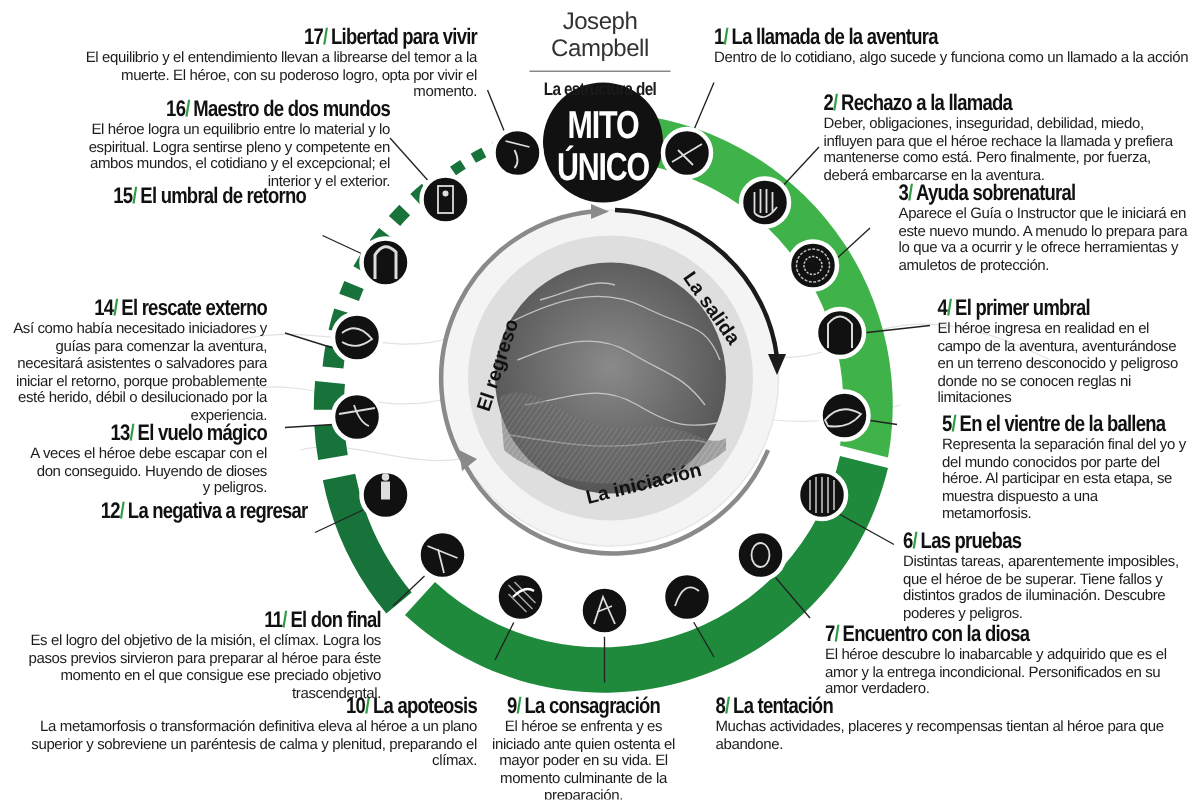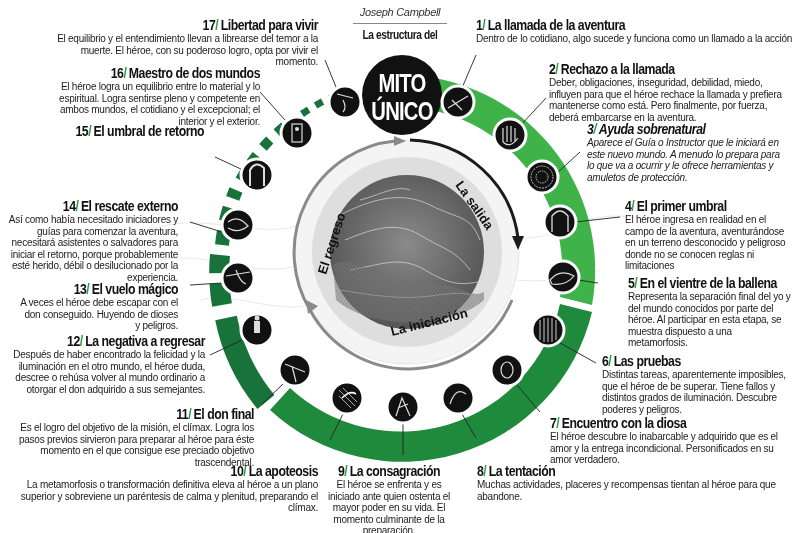--- a/index.html
+++ b/index.html
@@ -13,21 +13,21 @@
   .step.right .title { transform-origin:left center; }
   .step.left .title { transform-origin:right center; text-align:right; }
   .step.center .title { transform-origin:center center; text-align:center; }
   .step .num { }
   .step .slash { color:#2e9e45; margin:0 3px 0 0; }
   .step .desc { font-size:10px; line-height:11.6px; color:#1c1c1c; letter-spacing:-0.25px; }
   .step.left .desc { text-align:right; }
   .step.center .desc { text-align:center; }
   .step.right .desc { text-align:left; }
   .header { position:absolute; left:345px; top:6px; width:110px; text-align:center; }
-  .header .author { font-size:11px; color:#333; letter-spacing:-0.3px;font-style:italic; }
+  .header .author { font-size:16px; color:#333; letter-spacing:-0.3px; }
   .header .rule { height:1px; background:#888; margin:5px 8px 4px; }
   .header .subtitle { font-size:12px; font-weight:bold; letter-spacing:-0.5px; transform:scaleX(0.85); }
   .label-svg { font-family:"Liberation Sans", sans-serif; font-weight:bold; }
 </style>
 </head>
 <body>
 
 <div class="stage">
 
   <svg class="diagram" width="800" height="533" viewBox="0 0 800 533">
@@ -190,21 +190,21 @@
   </div>
 
   <div class="step right" style="left:476px; top:16px; width:320px;">
     <div class="title"><span class="num">1</span><span class="slash">/</span><span>La llamada de la aventura</span></div>
     <div class="desc">Dentro de lo cotidiano, algo sucede y funciona como un llamado a la acción</div>
   </div>
   <div class="step right" style="left:549px; top:60px; width:240px;">
     <div class="title"><span class="num">2</span><span class="slash">/</span><span>Rechazo a la llamada</span></div>
     <div class="desc">Deber, obligaciones, inseguridad, debilidad, miedo, influyen para que el héroe rechace la llamada y prefiera mantenerse como está. Pero finalmente, por fuerza, deberá embarcarse en la aventura.</div>
   </div>
-  <div class="step right" style="left:587px; top:120px; width:195px;font-style:italic;">
+  <div class="step right" style="left:599px; top:120px; width:195px;">
     <div class="title"><span class="num">3</span><span class="slash">/</span><span>Ayuda sobrenatural</span></div>
     <div class="desc">Aparece el Guía o Instructor que le iniciará en este nuevo mundo. A menudo lo prepara para lo que va a ocurrir y le ofrece herramientas y amuletos de protección.</div>
   </div>
   <div class="step right" style="left:625px; top:197px; width:172px;">
     <div class="title"><span class="num">4</span><span class="slash">/</span><span>El primer umbral</span></div>
     <div class="desc">El héroe ingresa en realidad en el campo de la aventura, aventurándose en un terreno desconocido y peligroso donde no se conocen reglas ni limitaciones</div>
   </div>
   <div class="step right" style="left:628px; top:274px; width:165px;">
     <div class="title"><span class="num">5</span><span class="slash">/</span><span>En el vientre de la ballena</span></div>
     <div class="desc">Representa la separación final del yo y del mundo conocidos por parte del héroe. Al participar en esta etapa, se muestra dispuesto a una metamorfosis.</div>
@@ -230,21 +230,20 @@
   <div class="step left" style="left:10px; top:462px; width:308px;">
     <div class="title"><span class="num">10</span><span class="slash">/</span><span>La apoteosis</span></div>
     <div class="desc">La metamorfosis o transformación definitiva eleva al héroe a un plano superior y sobreviene un paréntesis de calma y plenitud, preparando el clímax.</div>
   </div>
   <div class="step left" style="left:4px; top:405px; width:250px;">
     <div class="title"><span class="num">11</span><span class="slash">/</span><span>El don final</span></div>
     <div class="desc">Es el logro del objetivo de la misión, el clímax. Logra los pasos previos sirvieron para preparar al héroe para éste momento en el que consigue ese preciado objetivo trascendental.</div>
   </div>
   <div class="step left" style="left:10px; top:332px; width:195px;">
     <div class="title"><span class="num">12</span><span class="slash">/</span><span>La negativa a regresar</span></div>
-    <div class="desc">Después de haber encontrado la felicidad y la iluminación en el otro mundo, el héroe duda, descree o rehúsa volver al mundo ordinario a otorgar el don adquirido a sus semejantes.</div>
   </div>
   <div class="step left" style="left:20px; top:280px; width:158px;">
     <div class="title"><span class="num">13</span><span class="slash">/</span><span>El vuelo mágico</span></div>
     <div class="desc">A veces el héroe debe escapar con el don conseguido. Huyendo de dioses y peligros.</div>
   </div>
   <div class="step left" style="left:4px; top:197px; width:174px;">
     <div class="title"><span class="num">14</span><span class="slash">/</span><span>El rescate externo</span></div>
     <div class="desc">Así como había necesitado iniciadores y guías para comenzar la aventura, necesitará asistentes o salvadores para iniciar el retorno, porque probablemente esté herido, débil o desilucionado por la experiencia.</div>
   </div>
   <div class="step left" style="left:4px; top:122px; width:200px;">

